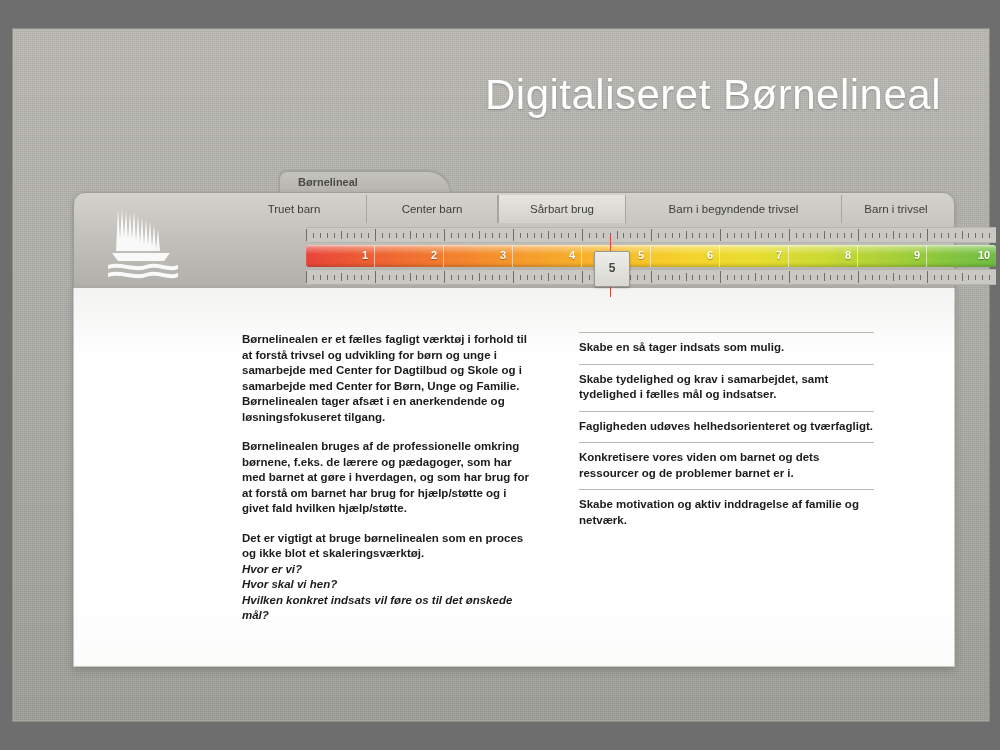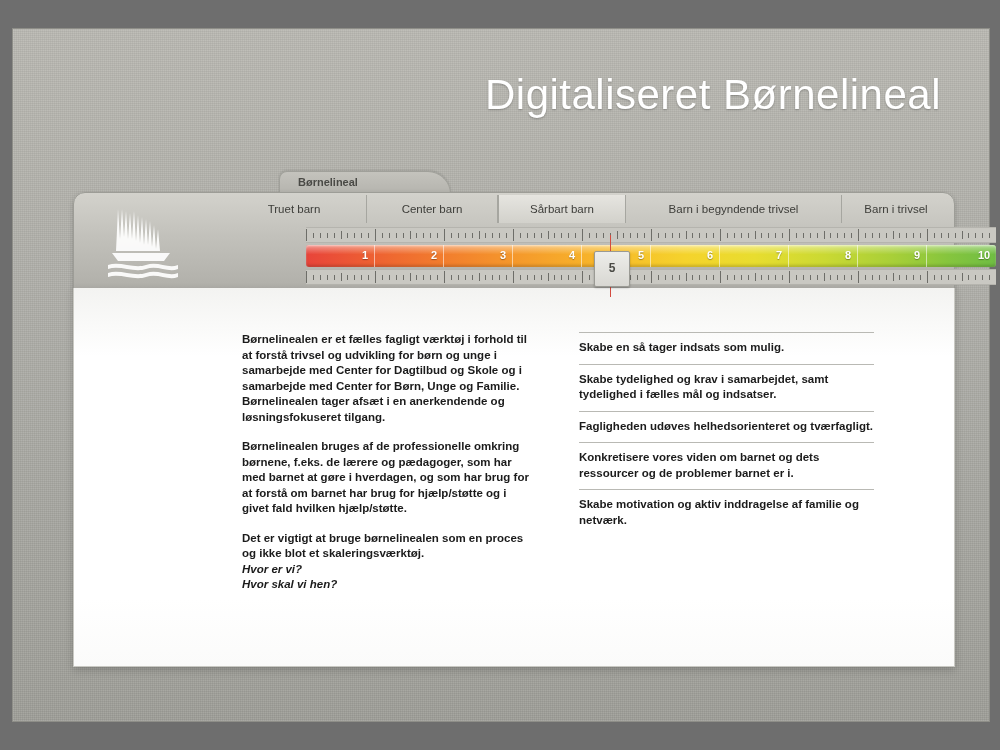--- a/index.html
+++ b/index.html
@@ -281,21 +281,21 @@
             <path d="M30 54 L88 54 L82 62 L36 62 Z"></path>
             <path d="M26 66 C38 62, 52 70, 64 66 C76 62, 86 70, 96 66 L96 70 C86 74, 76 66, 64 70 C52 74, 38 66, 26 70 Z"></path>
             <path d="M26 74 C38 70, 52 78, 64 74 C76 70, 86 78, 96 74 L96 78 C86 82, 76 74, 64 78 C52 82, 38 74, 26 78 Z"></path>
           </g>
         </svg>
       </div>
 
       <div class="cats">
         <div class="cat" style="width:145px">Truet barn</div>
         <div class="cat" style="width:131px">Center barn</div>
-        <div class="cat sel" style="width:128px">Sårbart barn</div>
+        <div class="cat sel" style="width:128px">Sårbart brug</div>
         <div class="cat" style="width:216px">Barn i begyndende trivsel</div>
         <div class="cat" style="width:108px">Barn i trivsel</div>
       </div>
 
       <div class="ruler-wrap">
         <div class="tickrow" id="ticks-top">
             <div class="tk" style="left: 0px; height: 12px; top: 1px;"></div>
             <div class="tk" style="left: 7px; height: 5px; top: 5px;"></div>
             <div class="tk" style="left: 14px; height: 5px; top: 5px;"></div>
             <div class="tk" style="left: 21px; height: 5px; top: 5px;"></div>
@@ -532,20 +532,21 @@
     </div>
 
     <div class="sheet">
 
       <div class="col-left">
         <p>Børnelinealen er et fælles fagligt værktøj i forhold til at forstå trivsel og udvikling for børn og unge i samarbejde med Center for Dagtilbud og Skole og i samarbejde med Center for Børn, Unge og Familie. Børnelinealen tager afsæt i en anerkendende og løsningsfokuseret tilgang.</p>
         <p>Børnelinealen bruges af de professionelle omkring børnene, f.eks. de lærere og pædagoger, som har med barnet at gøre i hverdagen, og som har brug for at forstå om barnet har brug for hjælp/støtte og i givet fald hvilken hjælp/støtte.</p>
         <p style="margin-bottom:0">Det er vigtigt at bruge børnelinealen som en proces og ikke blot et skaleringsværktøj.</p>
         <p class="it">Hvor er vi?</p>
         <p class="it">Hvor skal vi hen?</p>
+        <p class="it">Hvilken konkret indsats vil føre os til det ønskede mål?</p>
       </div>
 
       <div class="col-right">
         <div class="ritem">Skabe en så tager indsats som mulig.</div>
         <div class="ritem">Skabe tydelighed og krav i samarbejdet, samt tydelighed i fælles mål og indsatser.</div>
         <div class="ritem">Fagligheden udøves helhedsorienteret og tværfagligt.</div>
         <div class="ritem">Konkretisere vores viden om barnet og dets ressourcer og de problemer barnet er i.</div>
         <div class="ritem">Skabe motivation og aktiv inddragelse af familie og netværk.</div>
       </div>
 

